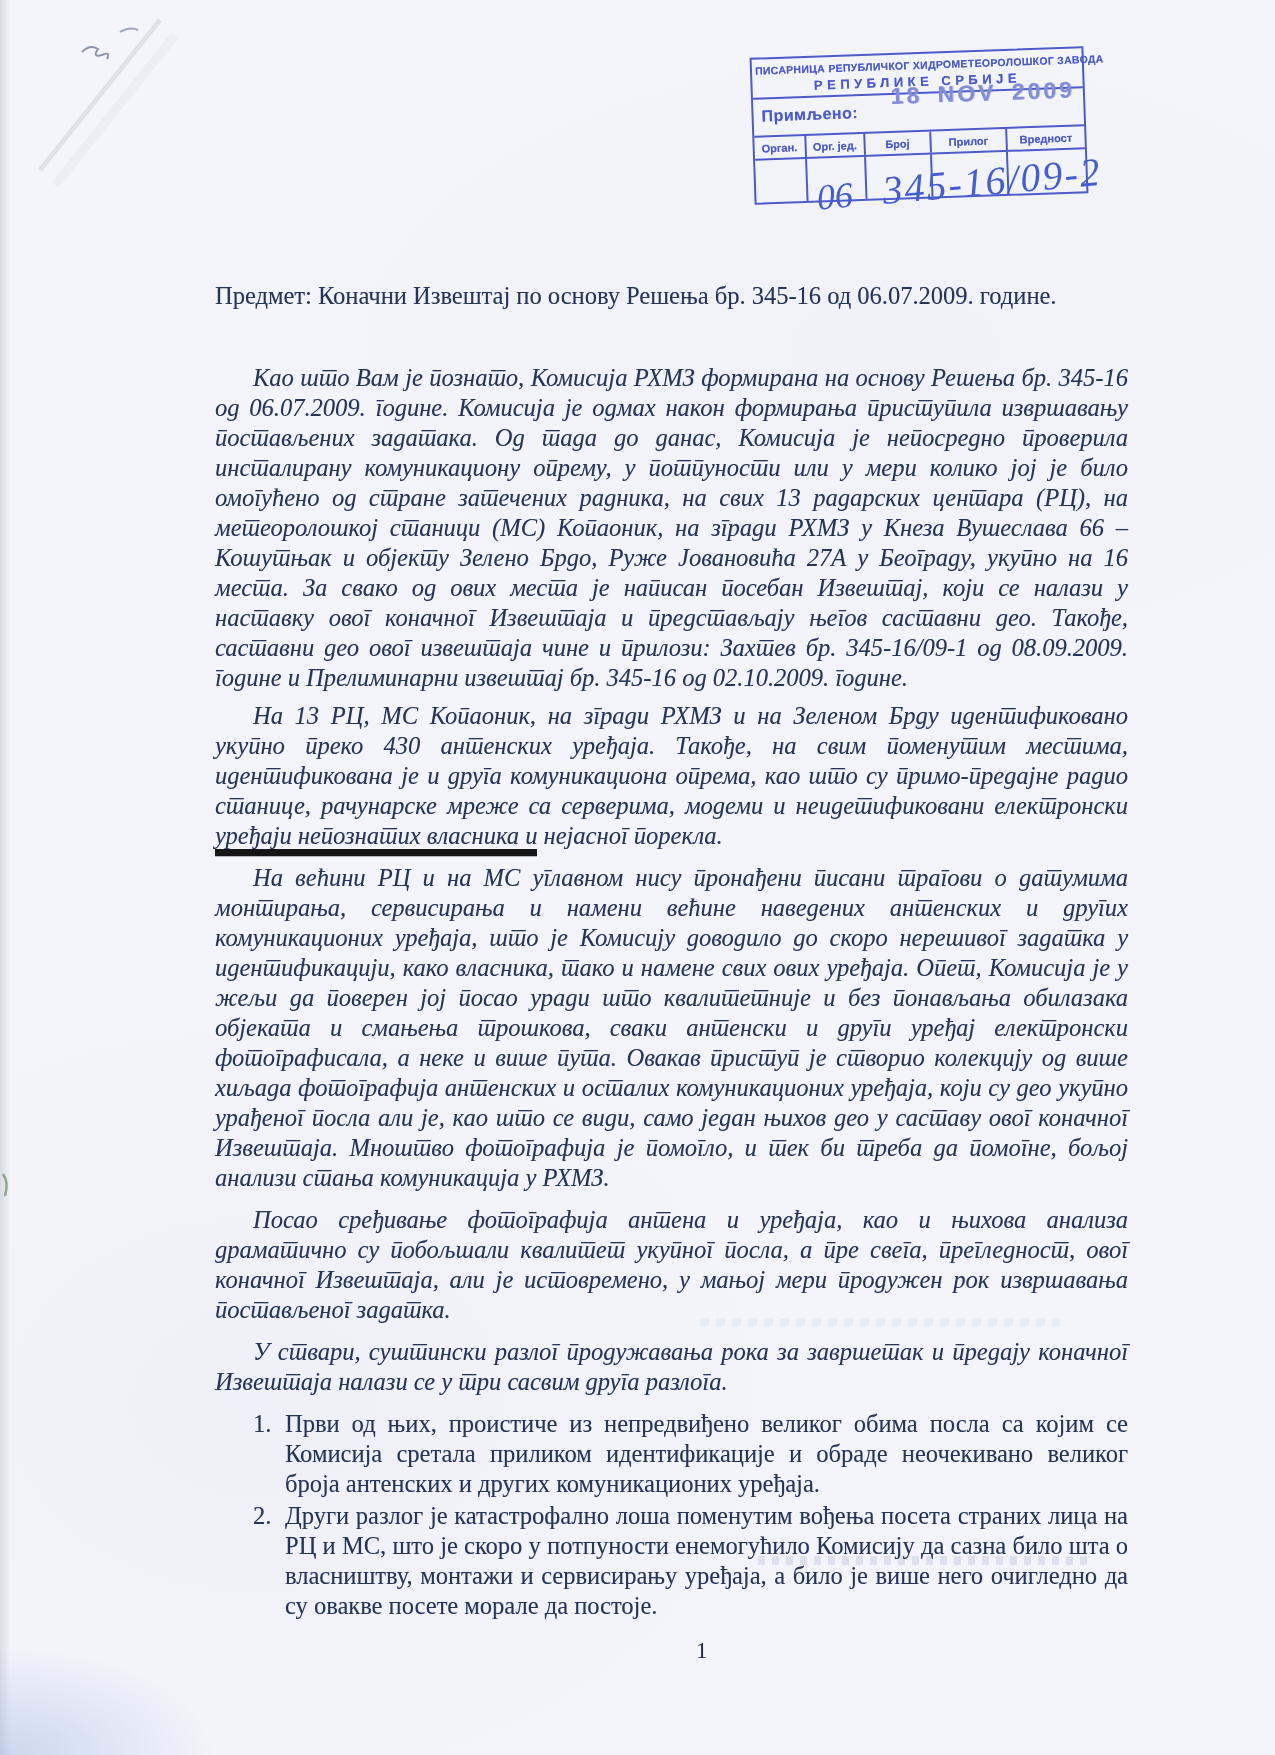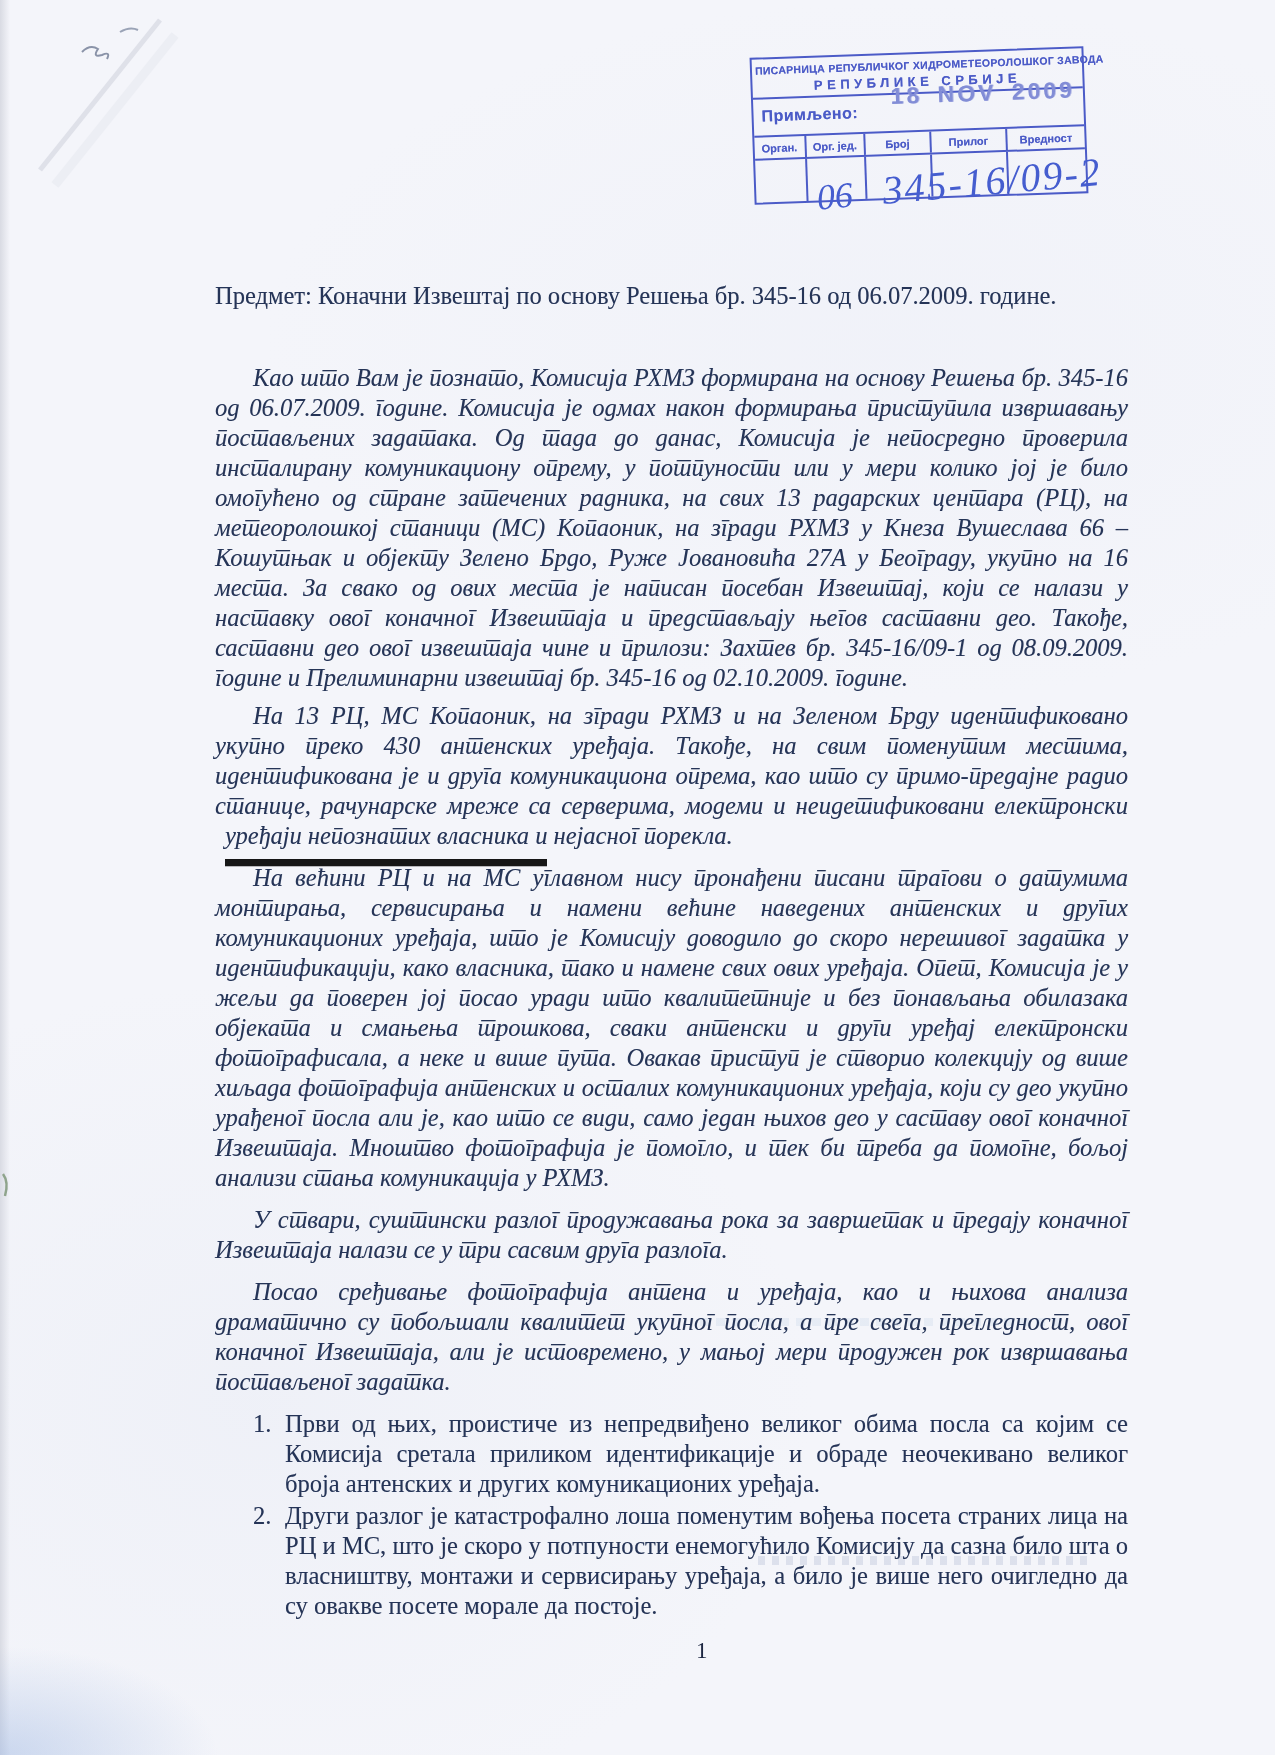--- a/index.html
+++ b/index.html
@@ -55,22 +55,22 @@
     color:#3c55cd;transform:rotate(-3deg);white-space:nowrap;text-shadow:none;}
   .hw-org{font-size:36px;}
   .hw-num{font-size:40px;margin-left:26px;letter-spacing:2px;}
 
   
   .content{position:absolute;left:215px;top:281px;width:913px;font-size:24.5px;
     line-height:30px;text-align:justify;text-shadow:.3px .3px .5px rgba(37,52,87,.3);}
   .subject{margin:0 0 52px 0;}
   .para{margin:0 0 12px 0;text-indent:38px;font-style:italic;}
   .para.tight{margin-bottom:8px;}
-  .pen-underline{border-bottom:7px solid #161616;padding-bottom:10px;
-    box-shadow:0 1px 0 rgba(0,0,0,.25);margin-left:10px;}
+  .pen-underline{border-bottom:7px solid #161616;padding-bottom:0;
+    box-shadow:0 1px 0 rgba(0,0,0,.25);}
   .numlist{margin:2px 0 0 0;padding:0;list-style:none;}
   .numlist .li{position:relative;padding-left:70px;margin-bottom:2px;}
   .numlist .num{position:absolute;left:38px;top:0;}
 
   .page-number{position:absolute;left:696px;top:1638px;font-size:23px;color:#1d2742;}
 </style>
 </head>
 <body>
 
 <div class="page">
@@ -121,23 +121,23 @@
 
   <div class="content">
     <p class="subject">Предмет: Коначни Извештај по основу Решења бр. 345-16 од 06.07.2009. године.</p>
 
     <p class="para tight">Као што Вам је познато, Комисија РХМЗ формирана на основу Решења бр. 345-16 од 06.07.2009. године. Комисија је одмах након формирања приступила извршавању постављених задатака. Од тада до данас, Комисија је непосредно проверила инсталирану комуникациону опрему, у потпуности или у мери колико јој је било омогућено од стране затечених радника, на свих 13 радарских центара (РЦ), на метеоролошкој станици (МС) Копаоник, на згради РХМЗ у Кнеза Вушеслава 66 – Кошутњак и објекту Зелено Брдо, Руже Јовановића 27А у Београду, укупно на 16 места. За свако од ових места је написан посебан Извештај, који се налази у наставку овог коначног Извештаја и представљају његов саставни део. Такође, саставни део овог извештаја чине и прилози: Захтев бр. 345-16/09-1 од 08.09.2009. године и Прелиминарни извештај бр. 345-16 од 02.10.2009. године.</p>
 
     <p class="para"><span>На 13 РЦ, МС Копаоник, на згради РХМЗ и на Зеленом Брду идентификовано укупно преко 430 антенских уређаја. Такође, на свим поменутим местима, идентификована је и друга комуникациона опрема, као што су примо-предајне радио станице, рачунарске мреже са серверима, модеми и неидетификовани електронски </span><span class="pen-underline">уређаји непознатих власника и</span><span> нејасног порекла.</span></p>
 
     <p class="para">На већини РЦ и на МС углавном нису пронађени писани трагови о датумима монтирања, сервисирања и намени већине наведених антенских и других комуникационих уређаја, што је Комисију доводило до скоро нерешивог задатка у идентификацији, како власника, тако и намене свих ових уређаја. Опет, Комисија је у жељи да поверен јој посао уради што квалитетније и без понављања обилазака објеката и смањења трошкова, сваки антенски и други уређај електронски фотографисала, а неке и више пута. Овакав приступ је створио колекцију од више хиљада фотографија антенских и осталих комуникационих уређаја, који су део укупно урађеног посла али је, као што се види, само један њихов део у саставу овог коначног Извештаја. Мноштво фотографија је помогло, и тек би треба да помогне, бољој анализи стања комуникација у РХМЗ.</p>
 
+    <p class="para">Посао сређивање фотографија антена и уређаја, као и њихова анализа драматично су побољшали квалитет укупног посла, а пре свега, прегледност, овог коначног Извештаја, али је истовремено, у мањој мери продужен рок извршавања постављеног задатка.</p>
+
     <p class="para">У ствари, суштински разлог продужавања рока за завршетак и предају коначног Извештаја налази се у три сасвим друга разлога.</p>
-
-    <p class="para">Посао сређивање фотографија антена и уређаја, као и њихова анализа драматично су побољшали квалитет укупног посла, а пре свега, прегледност, овог коначног Извештаја, али је истовремено, у мањој мери продужен рок извршавања постављеног задатка.</p>
 
     <div class="numlist">
       <div class="li">
         <span class="num">1.</span>
         <span>Први од њих, проистиче из непредвиђено великог обима посла са којим се Комисија сретала приликом идентификације и обраде неочекивано великог броја антенских и других комуникационих уређаја.</span>
       </div>
       <div class="li">
         <span class="num">2.</span>
         <span>Други разлог је катастрофално лоша поменутим вођења посета страних лица на РЦ и МС, што је скоро у потпуности енемогућило Комисију да сазна било шта о власништву, монтажи и сервисирању уређаја, а било је више него очигледно да су овакве посете морале да постоје.</span>
       </div>

